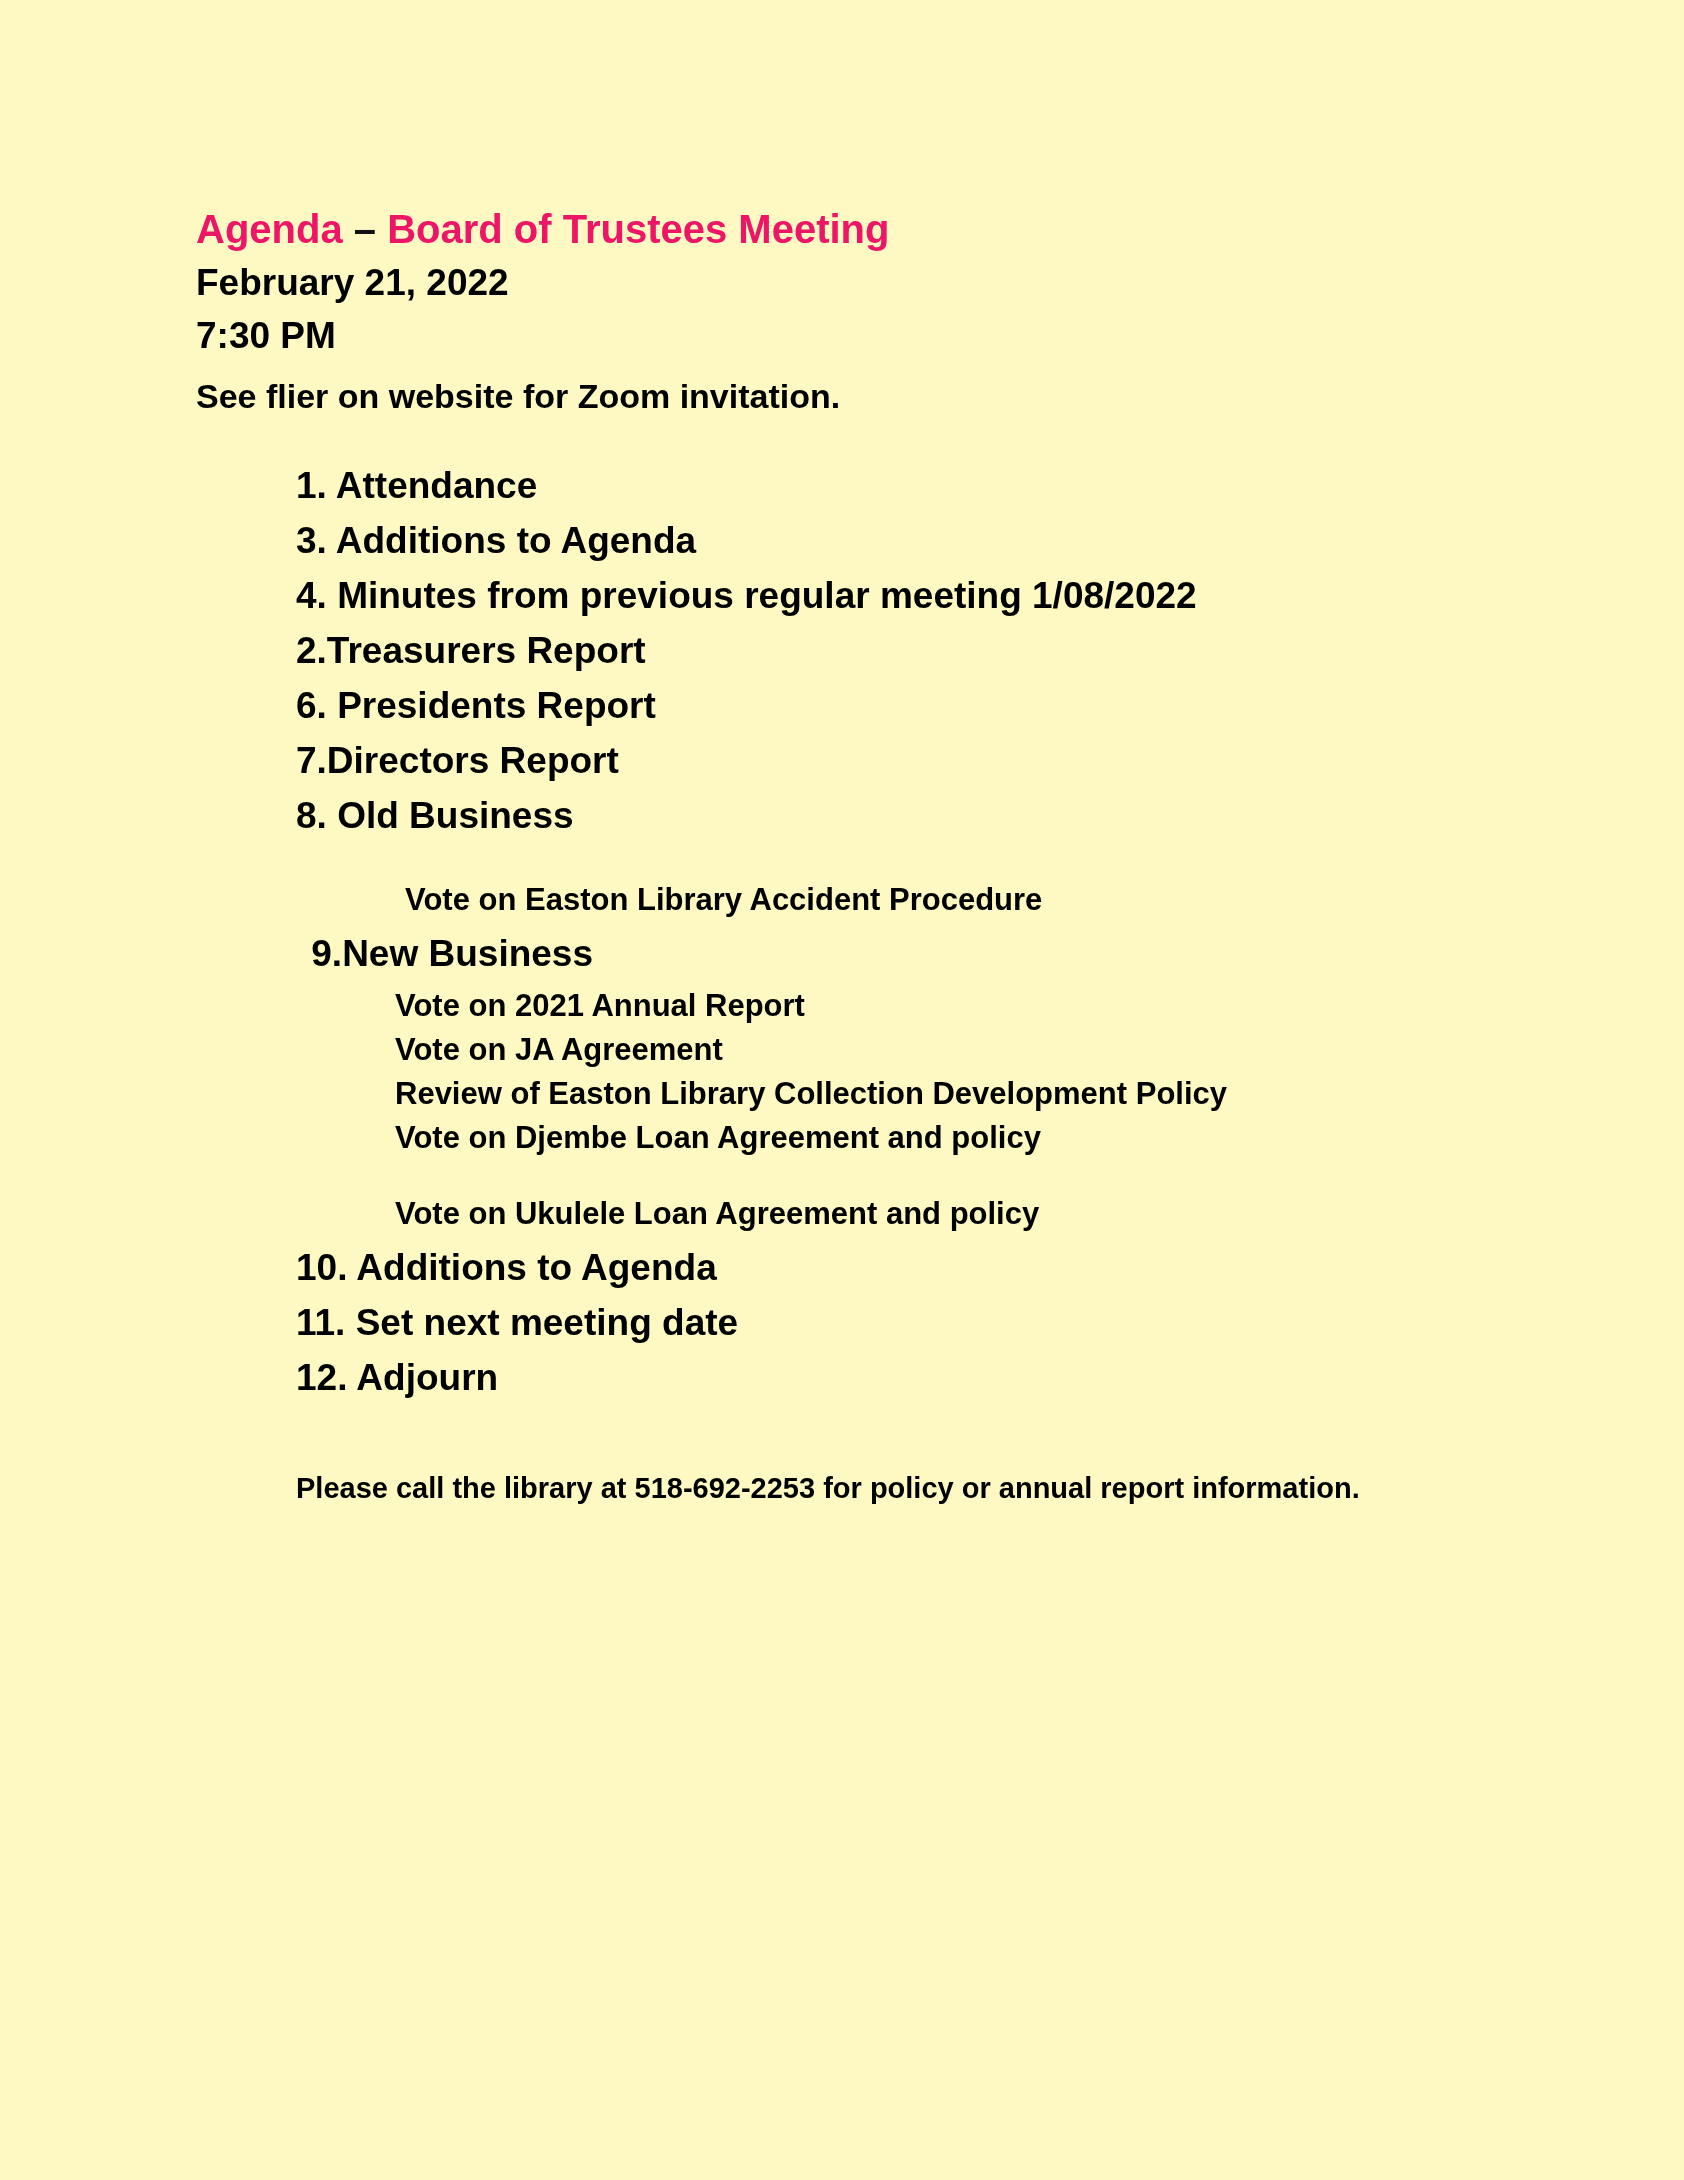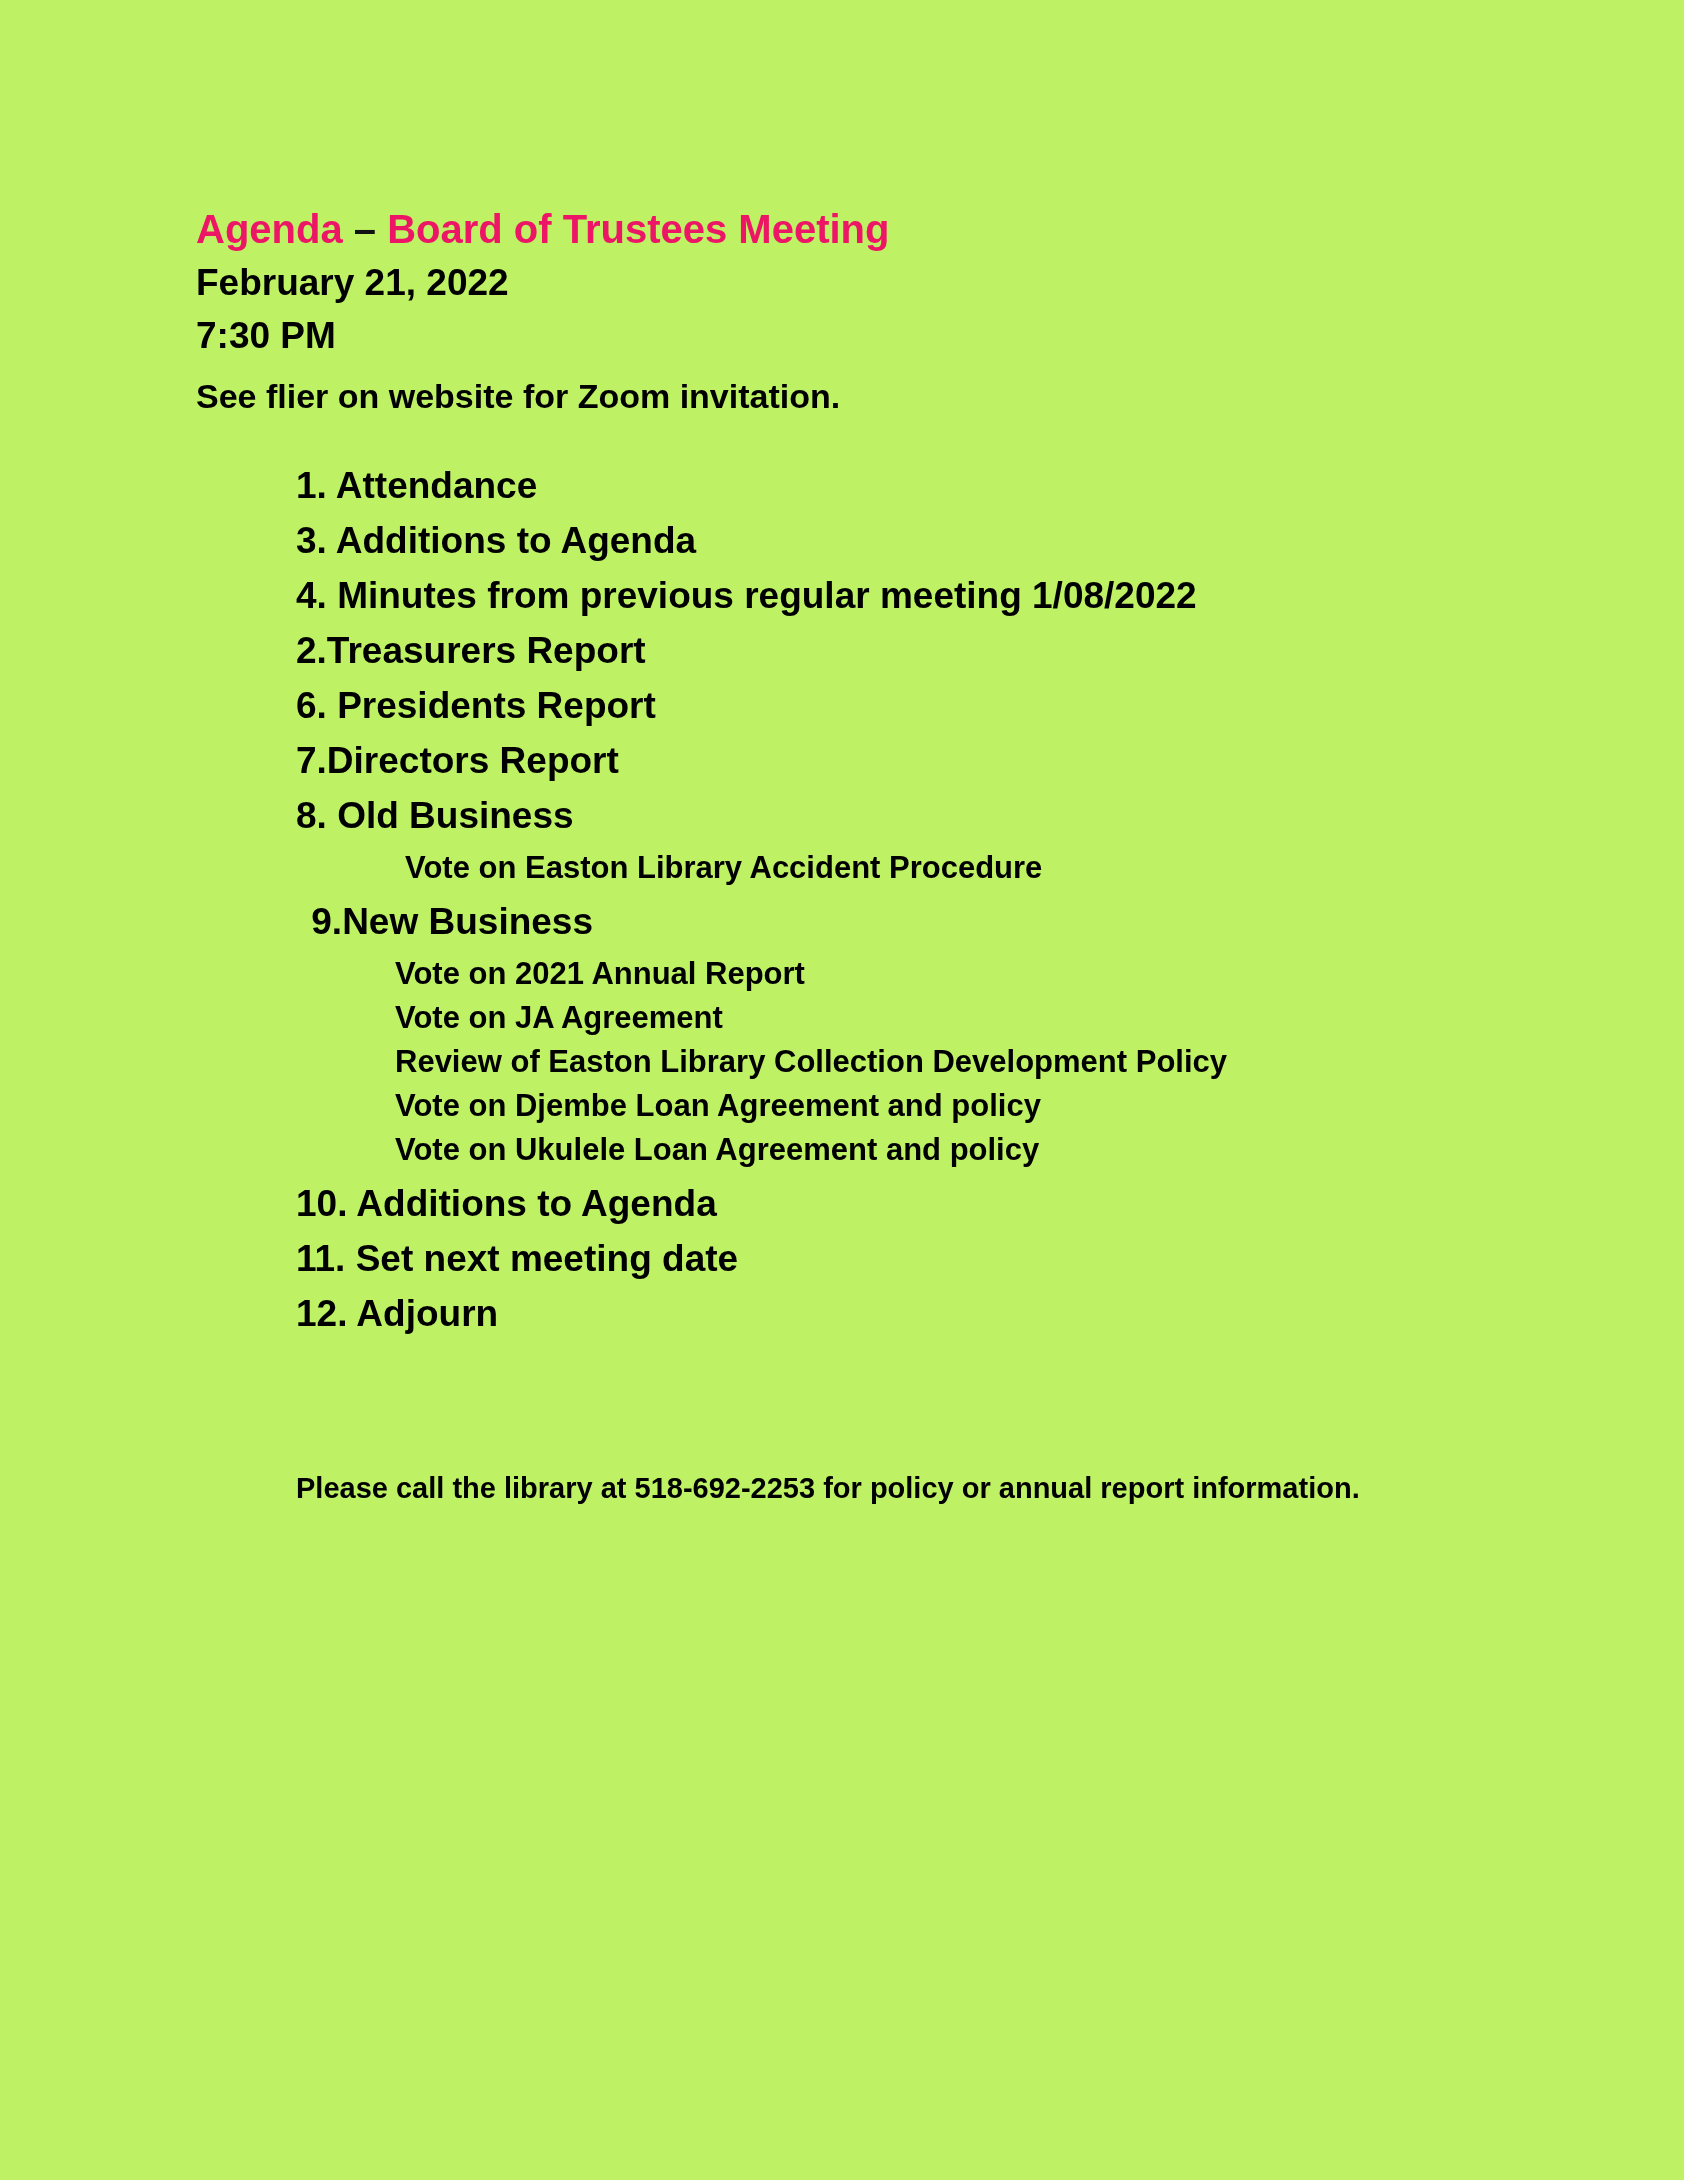--- a/index.html
+++ b/index.html
@@ -4,21 +4,21 @@
 <style>
   html, body {
     margin: 0;
     padding: 0;
     background: #ffffff;
   }
   .page {
     position: relative;
     width: 1685px;
     height: 2181px;
-    background: #bef264;
+    background: #fef9c3;
     font-family: "Liberation Sans", sans-serif;
     font-weight: bold;
     color: #000000;
     overflow: hidden;
   }
   .header {
     position: absolute;
     left: 196px;
     top: 203px;
   }
@@ -51,21 +51,21 @@
     line-height: 44px;
     white-space: nowrap;
   }
   .sub {
     font-size: 31px;
     height: 44px;
     line-height: 37px;
     padding-left: 99px;
     white-space: nowrap;
   }
-  .sub-tall { height: 51px; }
+  .sub-tall { height: 51px; margin-top: 32px; }
   .indent-sm { padding-left: 15.3px; }
   .sub-extra { padding-left: 109px; }
   .footer {
     position: absolute;
     left: 296px;
     top: 1465px;
     width: 1133px;
     font-size: 29px;
     line-height: 47px;
   }

